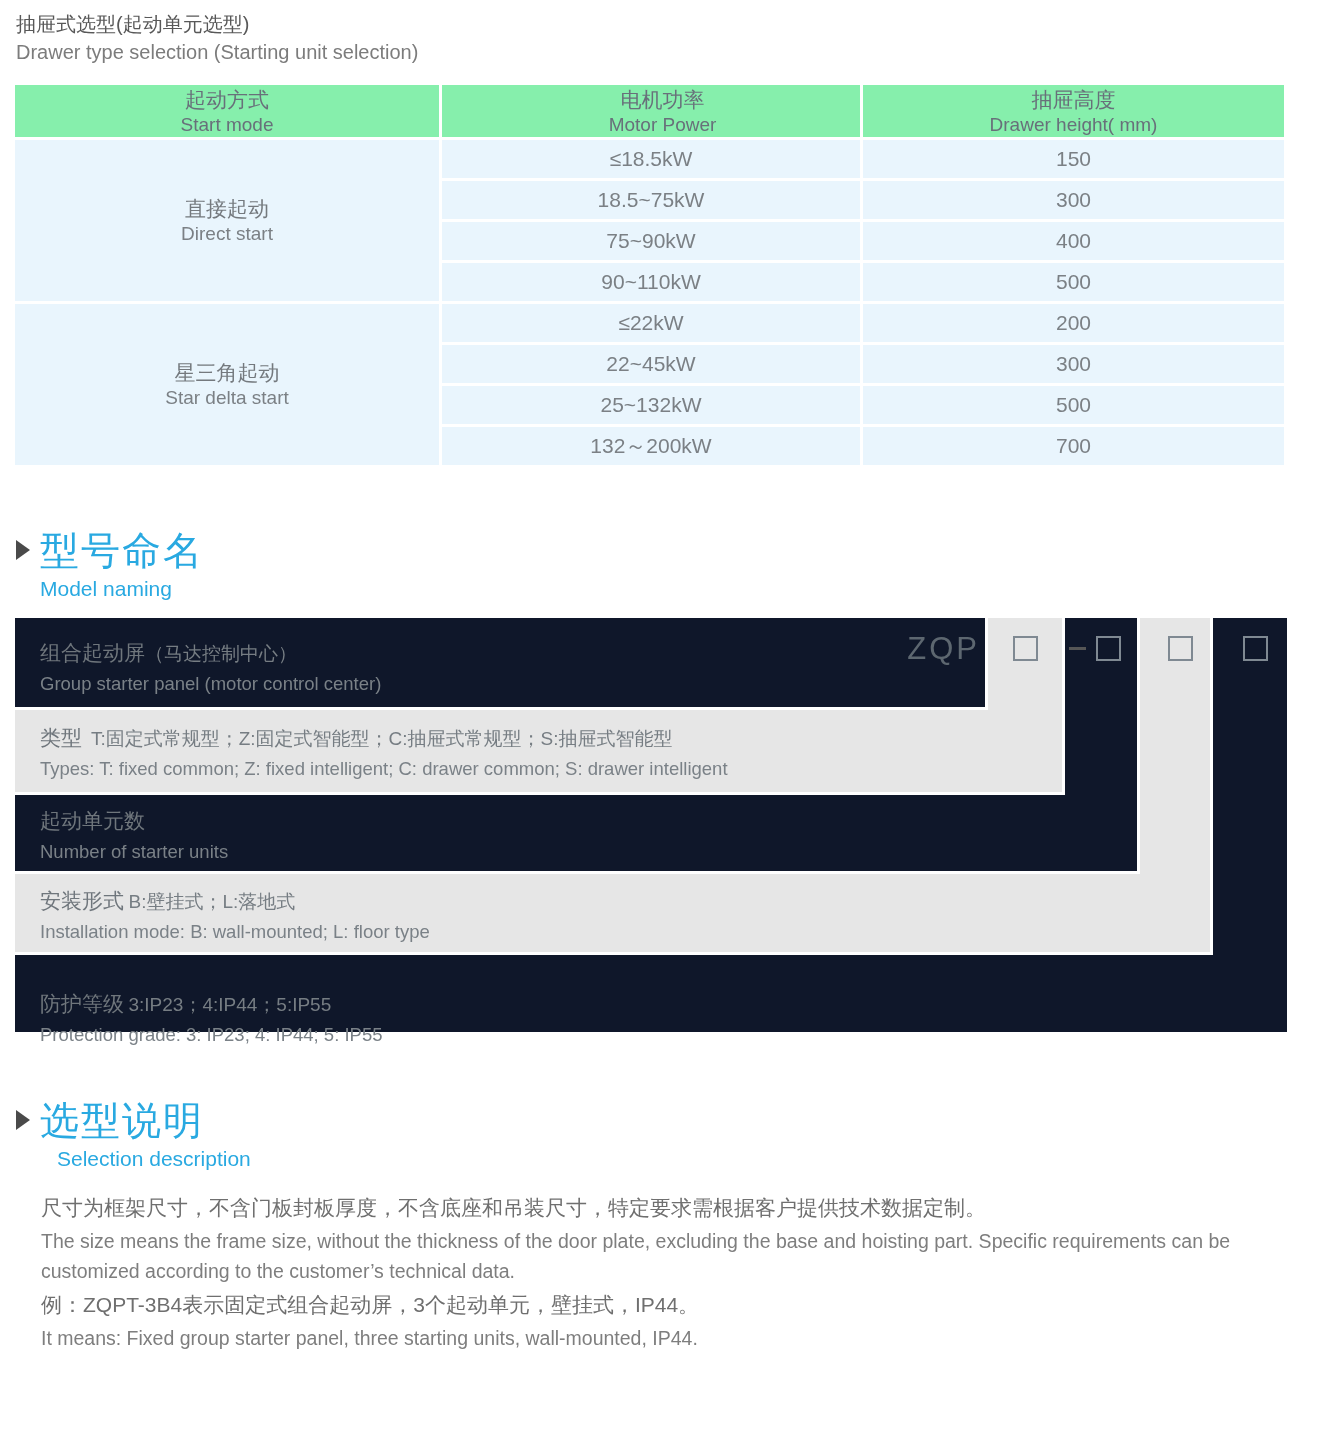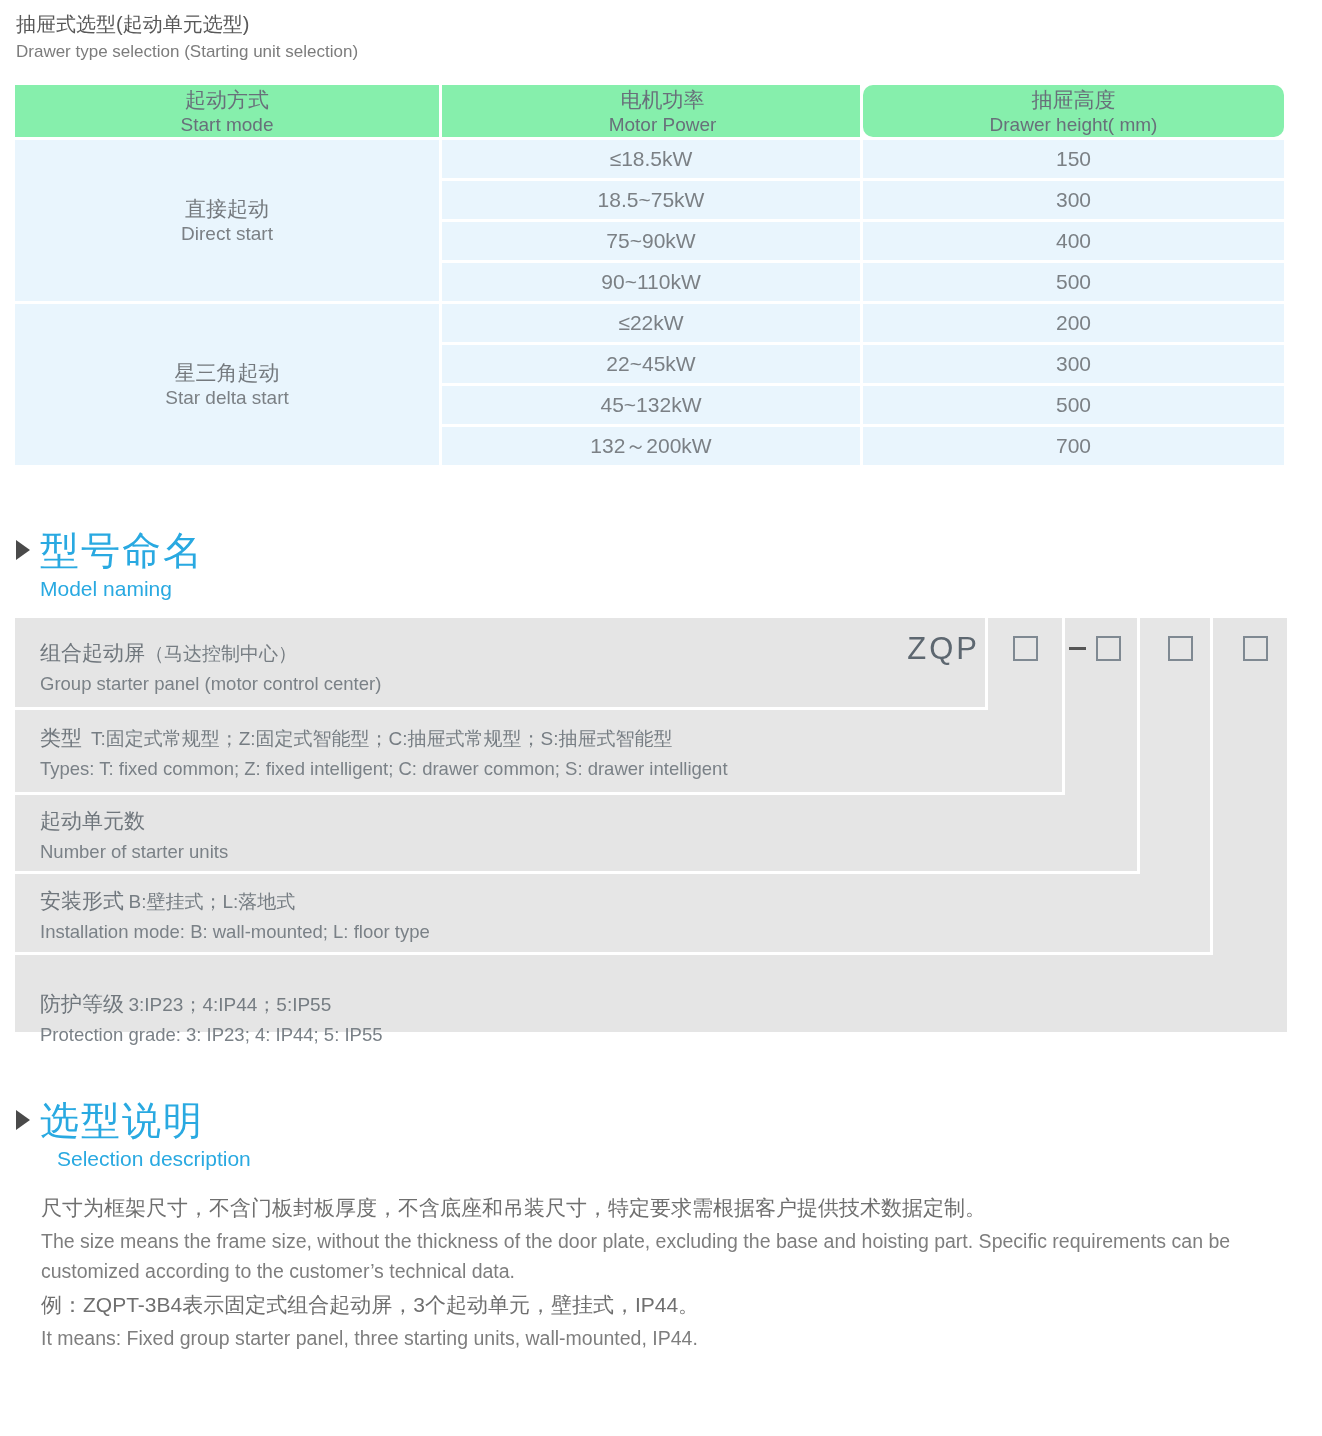--- a/index.html
+++ b/index.html
@@ -3,21 +3,21 @@
 <meta charset="utf-8">
 <style>
   html,body{margin:0;padding:0;background:#ffffff;}
   .page{
     position:relative;width:1322px;height:1436px;background:#ffffff;
     font-family:"Liberation Sans","DejaVu Sans",sans-serif;overflow:hidden;
   }
   
   .doc-title{position:absolute;left:16px;top:10px;}
   .doc-title .cn{font-size:20px;color:#585858;line-height:28px;}
-  .doc-title .en{font-size:17px;color:#7c7c7c;line-height:24px;margin-top:2px;}
+  .doc-title .en{font-size:20px;color:#7c7c7c;line-height:24px;margin-top:2px;}
 
   
   .sel-table{
     position:absolute;left:15px;top:85px;
     display:grid;grid-template-columns:424px 418px 421px;
     grid-template-rows:52px repeat(8,38px);gap:3px;
   }
   .th{background:#86efac;display:flex;flex-direction:column;align-items:center;justify-content:center;color:#68707a;}
   .th .cn{font-size:21px;line-height:26px;}
   .th .en{font-size:19px;line-height:23px;}
@@ -28,21 +28,21 @@
 
   
   .section-head{position:absolute;display:flex;align-items:flex-start;}
   .tri{width:0;height:0;border-left:14px solid #4a4a4a;border-top:10px solid transparent;border-bottom:10px solid transparent;margin-top:12px;margin-right:10px;flex:none;}
   .head-cn{font-size:39px;color:#29a9e1;line-height:46px;letter-spacing:2px;}
   .head-en{font-size:21px;color:#29a9e1;line-height:28px;margin-top:1px;}
   .head2 .head-en{margin-left:17px;}
 
   
   .band,.strip{position:absolute;}
-  .bg-blue{background:#e5e5e5;}
+  .bg-blue{background:#0f172a;}
   .bg-gray{background:#e6e6e6;}
   .band .txt{padding-left:25px;}
   .lbl{font-size:21px;color:#6f767c;}
   .dtl{font-size:19px;color:#767d83;}
   .en-line{font-size:18.5px;color:#7a8187;margin-top:6px;}
   .code-prefix{position:absolute;left:850px;top:631px;width:130px;text-align:right;
     font-size:31px;letter-spacing:3px;color:#5d6770;}
   .ph-box{position:absolute;width:21px;height:21px;border:2px solid #7f8992;top:636px;background:transparent;}
   .dash{position:absolute;left:1069px;top:647px;width:17px;height:3px;background:#565656;}
 
@@ -64,21 +64,21 @@
 
   <div class="sel-table">
     <div class="th" style="grid-column:1;grid-row:1;">
       <div class="cn">起动方式</div>
       <div class="en">Start mode</div>
     </div>
     <div class="th" style="grid-column:2;grid-row:1;padding-left:23px;">
       <div class="cn">电机功率</div>
       <div class="en">Motor Power</div>
     </div>
-    <div class="th" style="grid-column:3;grid-row:1;border-radius:10px;">
+    <div class="th" style="grid-column:3;grid-row:1;">
       <div class="cn">抽屉高度</div>
       <div class="en">Drawer height( mm)</div>
     </div>
 
     <div class="td mode" style="grid-column:1;grid-row:2 / span 4;">
       <div class="cn">直接起动</div>
       <div class="en">Direct start</div>
     </div>
     <div class="td" style="grid-column:2;grid-row:2;">≤18.5kW</div>
     <div class="td" style="grid-column:3;grid-row:2;">150</div>
@@ -90,21 +90,21 @@
     <div class="td" style="grid-column:3;grid-row:5;">500</div>
 
     <div class="td mode" style="grid-column:1;grid-row:6 / span 4;">
       <div class="cn">星三角起动</div>
       <div class="en">Star delta start</div>
     </div>
     <div class="td" style="grid-column:2;grid-row:6;">≤22kW</div>
     <div class="td" style="grid-column:3;grid-row:6;">200</div>
     <div class="td" style="grid-column:2;grid-row:7;">22~45kW</div>
     <div class="td" style="grid-column:3;grid-row:7;">300</div>
-    <div class="td" style="grid-column:2;grid-row:8;">45~132kW</div>
+    <div class="td" style="grid-column:2;grid-row:8;">25~132kW</div>
     <div class="td" style="grid-column:3;grid-row:8;">500</div>
     <div class="td" style="grid-column:2;grid-row:9;">132～200kW</div>
     <div class="td" style="grid-column:3;grid-row:9;">700</div>
   </div>
 
   <div class="section-head" style="left:16px;top:528px;">
     <div class="tri"></div>
     <div>
       <div class="head-cn">型号命名</div>
       <div class="head-en">Model naming</div>

